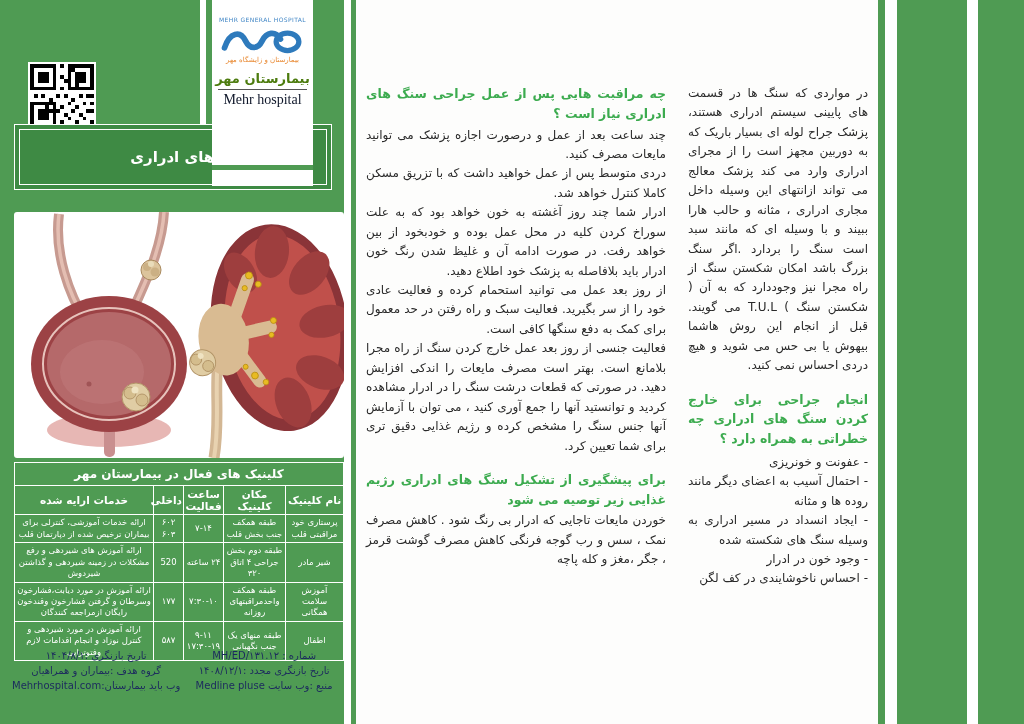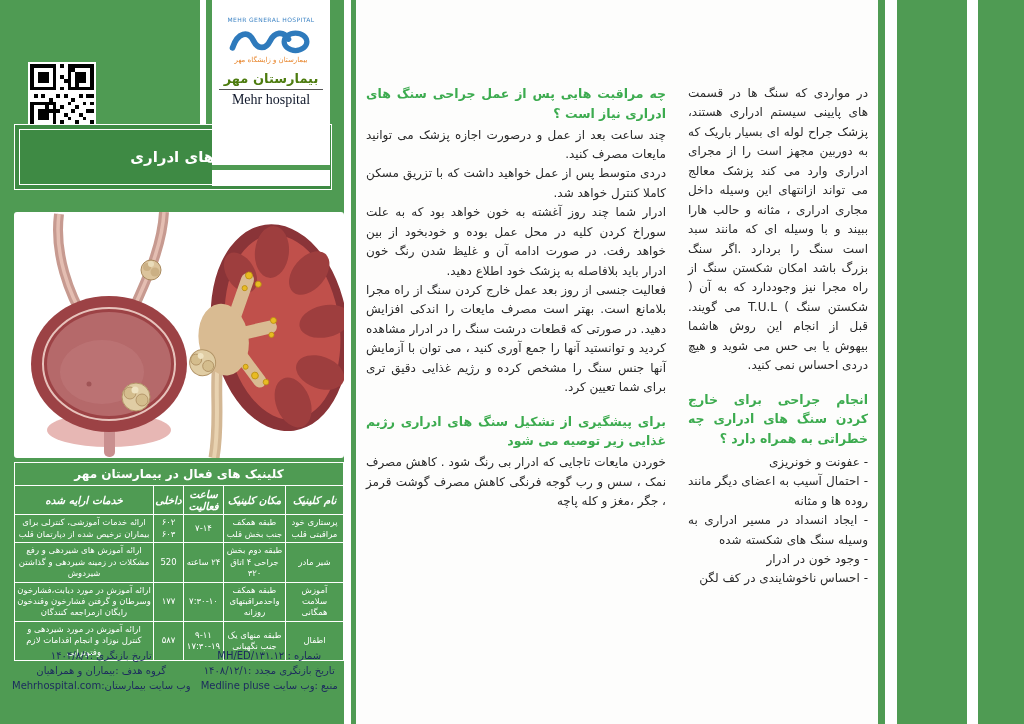--- a/index.html
+++ b/index.html
@@ -7,21 +7,21 @@
   .page{position:relative;width:1024px;height:724px;background:#4f9b53;overflow:hidden;}
 
   
   .v-stripe{position:absolute;top:0;height:724px;background:#ffffff;}
 
   
   .panel{position:absolute;left:356px;top:0;width:522px;height:724px;background:#fdfdfc;}
 
   
   .hdr-stripe{position:absolute;left:200px;top:0;width:6px;height:186px;background:#ffffff;}
-  .hdr-card{position:absolute;left:212px;top:0;width:118px;height:186px;background:#ffffff;z-index:3;
+  .hdr-card{position:absolute;left:212px;top:0;width:101px;height:186px;background:#ffffff;z-index:3;
             display:flex;flex-direction:column;align-items:center;padding-top:16px;box-sizing:border-box;}
   .hdr-en-caps{font-size:6px;letter-spacing:.4px;color:#3f85c5;margin-bottom:2px;white-space:nowrap;}
   .hdr-tagline{font-size:7px;color:#e8862d;direction:rtl;margin-top:1px;white-space:nowrap;}
   .hdr-fa{font-size:13px;font-weight:bold;color:#4d7c0f;direction:rtl;margin-top:7px;white-space:nowrap;}
   .hdr-line{width:88%;border-top:1px solid #555;margin:3px auto 2px;}
   .hdr-en{font-size:14px;font-family:"Liberation Serif","DejaVu Serif",serif;color:#0f172a;white-space:nowrap;}
   .hdr-green-bar{position:absolute;left:0;right:0;bottom:16px;height:5px;background:#4f9b53;}
 
   
   .qr-box{position:absolute;left:28px;top:62px;width:68px;height:68px;background:#ffffff;padding:2px;box-sizing:border-box;}
@@ -33,21 +33,21 @@
                 display:flex;align-items:center;justify-content:center;direction:rtl;padding-left:95px;}
   .banner-title{color:#ffffff;font-weight:bold;font-size:15px;white-space:nowrap;}
 
   
   .illus-card{position:absolute;left:14px;top:212px;width:330px;height:246px;background:#ffffff;border-radius:3px;overflow:hidden;}
 
   
   .clinics{position:absolute;left:14px;top:462px;width:330px;direction:rtl;border-collapse:collapse;table-layout:fixed;}
   .clinics th,.clinics td{border:1px solid #ffffff;color:#ffffff;text-align:center;vertical-align:middle;}
   .clinics .t-title{font-size:12px;font-weight:bold;padding:3px 16px;}
-  .clinics th{font-size:10.5px;font-weight:bold;padding:2px 1px;font-style:italic;}
+  .clinics th{font-size:10.5px;font-weight:bold;padding:2px 1px;}
   .clinics td{font-size:8.5px;line-height:1.35;padding:2px 2px;white-space:pre-line;}
   .col-name{width:58px;} .col-loc{width:62px;} .col-hours{width:40px;} .col-ext{width:30px;}
 
   
   .footer{position:absolute;left:12px;top:650px;width:336px;display:grid;grid-template-columns:1fr 1fr;
           direction:rtl;row-gap:4px;color:#1c2a5e;font-size:10px;}
   .footer div{text-align:center;white-space:nowrap;}
 
   
   .txt-col{position:absolute;direction:rtl;color:#2a2a2a;}
@@ -228,28 +228,29 @@
     </tr>
   </tbody>
     </table>
 
   <div class="footer">
     <div>شماره : MH/ED/۱۳۱.۱۲</div>
     <div>تاریخ بازنگری :۱۴۰۴/۸/۱</div>
     <div>تاریخ بازنگری مجدد :۱۴۰۸/۱۲/۱</div>
     <div>گروه هدف :بیماران و همراهیان</div>
     <div>منبع :وب سایت Medline pluse</div>
-    <div>وب سایت بیمارستان:Mehrhospital.com</div>
+    <div>وب باید بیمارستان:Mehrhospital.com</div>
   </div>
 
   <div class="txt-col col-care">
     <h3 class="green-h mb2">چه مراقبت هایی پس از عمل جراحی سنگ های ادراری نیاز است ؟</h3>
     <p>چند ساعت بعد از عمل و درصورت اجازه پزشک می توانید مایعات مصرف کنید.</p>
     <p>دردی متوسط پس از عمل خواهید داشت که با تزریق مسکن کاملا کنترل خواهد شد.</p>
     <p>ادرار شما چند روز آغشته به خون خواهد بود که به علت سوراخ کردن کلیه در محل عمل بوده و خودبخود از بین خواهد رفت. در صورت ادامه آن و غلیظ شدن رنگ خون ادرار باید بلافاصله به پزشک خود اطلاع دهید.</p>
+    <p>از روز بعد عمل می توانید استحمام کرده و فعالیت عادی خود را از سر بگیرید. فعالیت سبک و راه رفتن در حد معمول برای کمک به دفع سنگها کافی است.</p>
     <p>فعالیت جنسی از روز بعد عمل خارج کردن سنگ از راه مجرا بلامانع است. بهتر است مصرف مایعات را اندکی افزایش دهید. در صورتی که قطعات درشت سنگ را در ادرار مشاهده کردید و توانستید آنها را جمع آوری کنید ، می توان با آزمایش آنها جنس سنگ را مشخص کرده و رژیم غذایی دقیق تری برای شما تعیین کرد.</p>
     <h3 class="green-h mt14 mb2">برای پیشگیری از تشکیل سنگ های ادراری رژیم غذایی زیر توصیه می شود</h3>
     <p>خوردن مایعات تاجایی که ادرار بی رنگ شود . کاهش مصرف نمک ، سس و رب گوجه فرنگی کاهش مصرف گوشت قرمز ، جگر ،مغز و کله پاچه</p>
   </div>
 
   <div class="txt-col col-risks">
     <p>در مواردی که سنگ ها در قسمت های پایینی سیستم ادراری هستند، پزشک جراح لوله ای بسیار باریک که به دوربین مجهز است را از مجرای ادراری وارد می کند پزشک معالج می تواند ازانتهای این وسیله داخل مجاری ادراری ، مثانه و حالب هارا ببیند و با وسیله ای که مانند سبد است سنگ را بردارد .اگر سنگ بزرگ باشد امکان شکستن سنگ از راه مجرا نیز وجوددارد که به آن ( شکستن سنگ ) T.U.L می گویند. قبل از انجام این روش هاشما بیهوش یا بی حس می شوید و هیچ دردی احساس نمی کنید.</p>
     <h3 class="green-h mt14 mb4">انجام جراحی برای خارج کردن سنگ های ادراری چه خطراتی به همراه دارد ؟</h3>
     <div class="bullet">- عفونت و خونریزی</div>
     <div class="bullet">- احتمال آسیب به اعضای دیگر مانند روده ها و مثانه</div>

